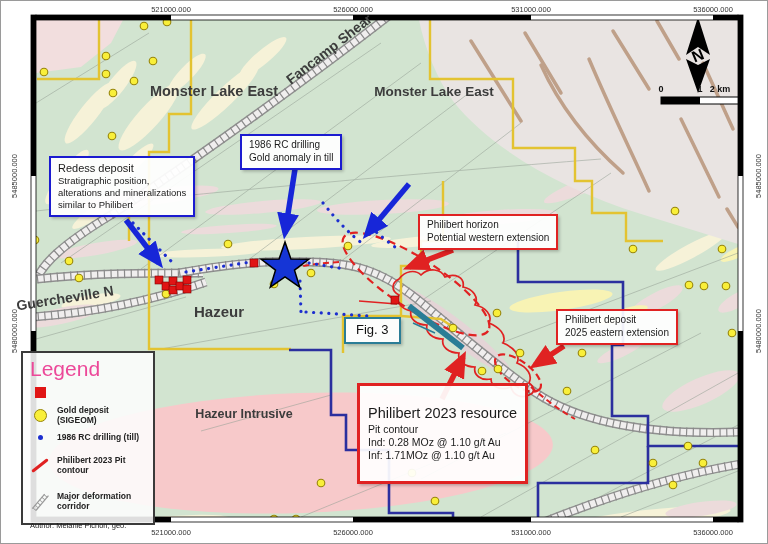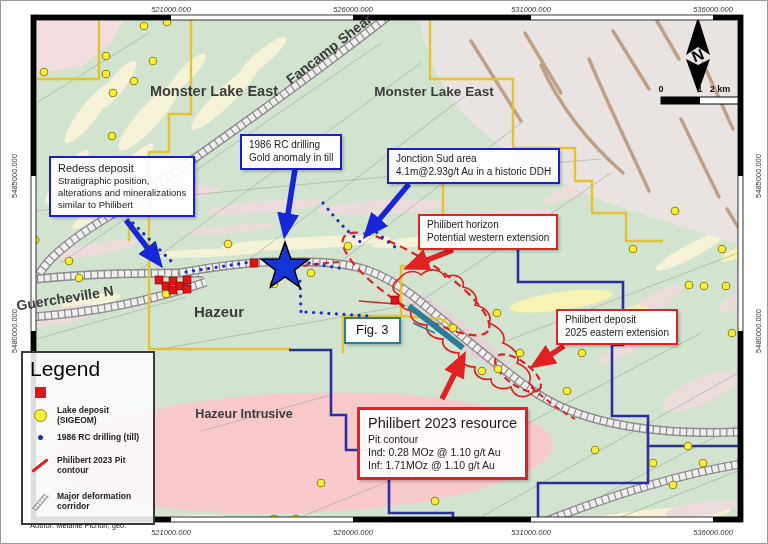--- a/index.html
+++ b/index.html
@@ -16,36 +16,36 @@
   .rr3{stroke:#8a8a8a;stroke-width:9;fill:none;stroke-dasharray:1.2 5.5;}
   .thin{stroke:#97a297;stroke-width:.8;fill:none;opacity:.7;}
   .brown{stroke:#bfa089;stroke-width:3.5;fill:none;stroke-linecap:round;}
   .yclaim{stroke:#e3c331;stroke-width:2.4;fill:none;}
   .nclaim{stroke:#2b2f9e;stroke-width:2.6;fill:none;}
   .redline{stroke:#e02222;fill:none;}
   .golddot{fill:#f9ef39;stroke:#97850a;stroke-width:1.1;}
   .bdots{stroke:#1c2ecf;stroke-width:3.2;fill:none;stroke-linecap:round;stroke-dasharray:.1 7.5;}
   .redsq{fill:#e01515;stroke:#7d0000;stroke-width:.6;}
   
-  .coord{position:absolute;font-size:7.5px;color:#333;white-space:nowrap;transform:translate(-50%,0);font-style:italic;}
+  .coord{position:absolute;font-size:7.5px;color:#333;white-space:nowrap;transform:translate(-50%,0);}
   .coordv{position:absolute;font-size:7.5px;color:#333;white-space:nowrap;transform:translate(-50%,-50%) rotate(-90deg);}
   
   .maplab{position:absolute;color:#3c3c3c;white-space:nowrap;transform:translate(-50%,-50%);}
   
   .co{position:absolute;background:rgba(255,255,255,.93);border:2.5px solid #1b1bd0;
       padding:3px 7px;font-size:10px;line-height:1.28;color:#1b1b1b;
       box-shadow:1.5px 1.5px 3px rgba(0,0,0,.25);white-space:nowrap;}
   .co.red{border-color:#e02222;}
   .co.teal{border-color:#2a7d96;text-align:center;}
   .b{font-weight:normal;}
   
   .legend{position:absolute;left:20px;top:350px;width:134px;height:174px;
       background:rgba(253,253,253,.88);border:2px solid #3a3a3a;box-sizing:border-box;
       padding:4px 7px 3px 7px;display:flex;flex-direction:column;}
-  .legend h1{margin:0 0 6px 0;font-size:21px;font-weight:400;color:#000000;}
+  .legend h1{margin:0 0 6px 0;font-size:21px;font-weight:400;color:#ec4899;}
   .litem{display:flex;align-items:center;gap:7px;font-size:8.5px;font-weight:600;color:#222;margin-bottom:7px;}
   .lsym{width:20px;display:flex;justify-content:center;align-items:center;flex:0 0 20px;}
   .author{margin-top:auto;font-size:7.5px;font-weight:400;color:#222;}
   .sym-redsq{width:11px;height:11px;background:#e01515;}
   .sym-gold{width:11px;height:11px;border-radius:50%;background:#f9ef39;border:1.5px solid #97850a;}
   .sym-bdot{width:5px;height:5px;border-radius:50%;background:#1c2ecf;}
   .sym-redline{width:20px;height:3px;background:#e02222;transform:rotate(-38deg);border-radius:2px;}
   .scalenum{position:absolute;font-size:9px;font-weight:bold;color:#111;transform:translate(-50%,0);}
   .northN{position:absolute;font-size:16px;font-weight:bold;color:#000;transform:translate(-50%,-50%) rotate(-22deg);}
 </style>
@@ -342,58 +342,54 @@
     <div>Stratigraphic position,</div>
     <div>alterations and mineralizations</div>
     <div>similar to Philibert</div>
   </div>
 
   <div class="co" style="left:239px;top:133px">
     <div>1986 RC drilling</div>
     <div class="b">Gold anomaly in till</div>
   </div>
 
-  <div class="co" style="left:386px;top:147px">
-    <div class="b">Jonction Sud area</div>
-    <div>4.1m@2.93g/t Au in a historic DDH</div>
-  </div>
 
   <div class="co red" style="left:417px;top:213px">
     <div>Philibert horizon</div>
     <div class="b">Potential western extension</div>
   </div>
 
   <div class="co red" style="left:555px;top:308px">
     <div>Philibert deposit</div>
     <div class="b">2025 eastern extension</div>
   </div>
 
   <div class="co teal" style="left:343px;top:316px;padding:3px 10px">
     <div class="b" style="font-size:13px;color:#111">Fig. 3</div>
   </div>
 
-  <div class="co red" style="left:356px;top:406px;border-width:3px;padding:4px 8px;font-size:10.5px">
+  <div class="co red" style="left:356px;top:382px;border-width:3px;padding:18px 8px;font-size:10.5px">
     <div class="b" style="font-size:14.5px">Philibert 2023 resource</div>
     <div>Pit contour</div>
     <div>Ind: 0.28 MOz @ 1.10 g/t Au</div>
     <div>Inf: 1.71MOz @ 1.10 g/t Au</div>
   </div>
 
   <div class="legend">
     <h1>Legend</h1>
     <div class="litem">
       <span class="lsym">
           <span class="sym-redsq"></span>
         </span>
     </div>
     <div class="litem">
       <span class="lsym">
           <span class="sym-gold"></span>
         </span>
-      <span>Lake deposit (SIGEOM)</span>
+      <span>Gold deposit (SIGEOM)</span>
     </div>
     <div class="litem">
       <span class="lsym">
           <span class="sym-bdot"></span>
         </span>
       <span>1986 RC drilling (till)</span>
     </div>
     <div class="litem" style="margin-top:6px">
       <span class="lsym">
           <span class="sym-redline"></span>

